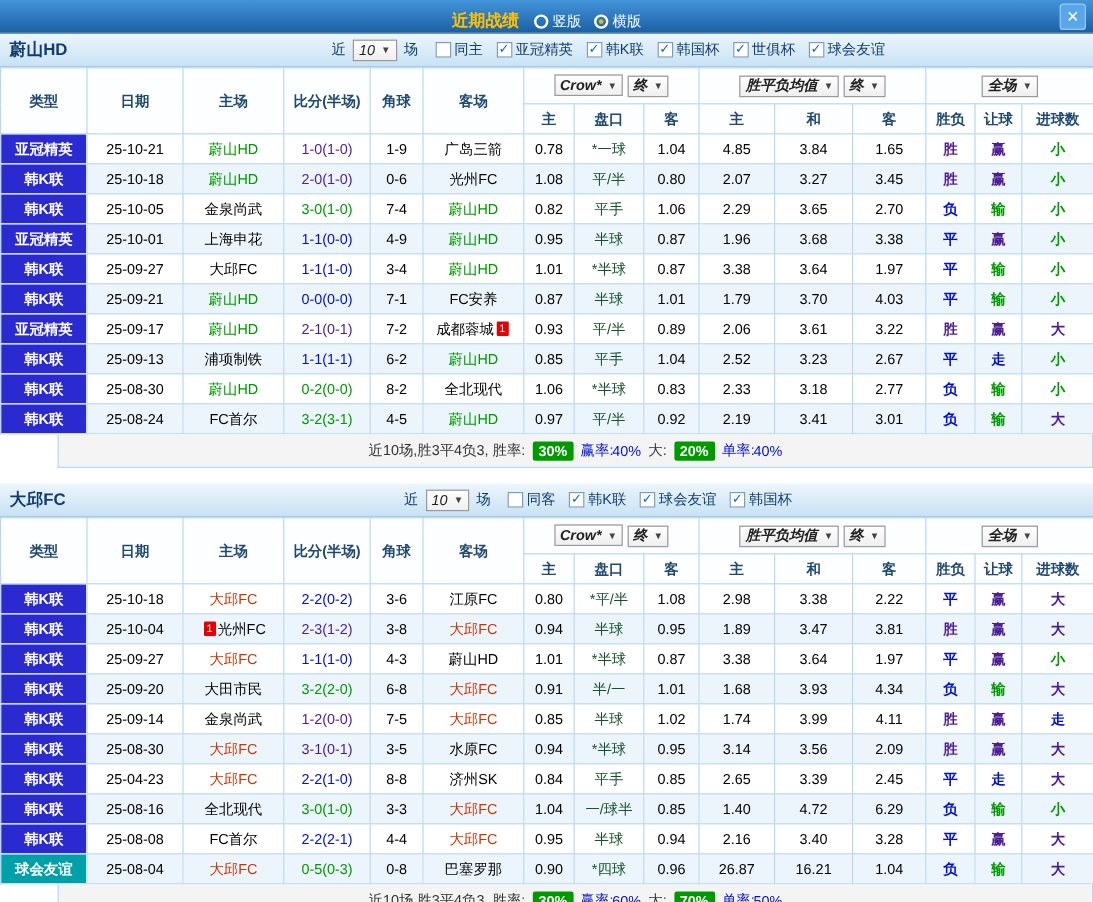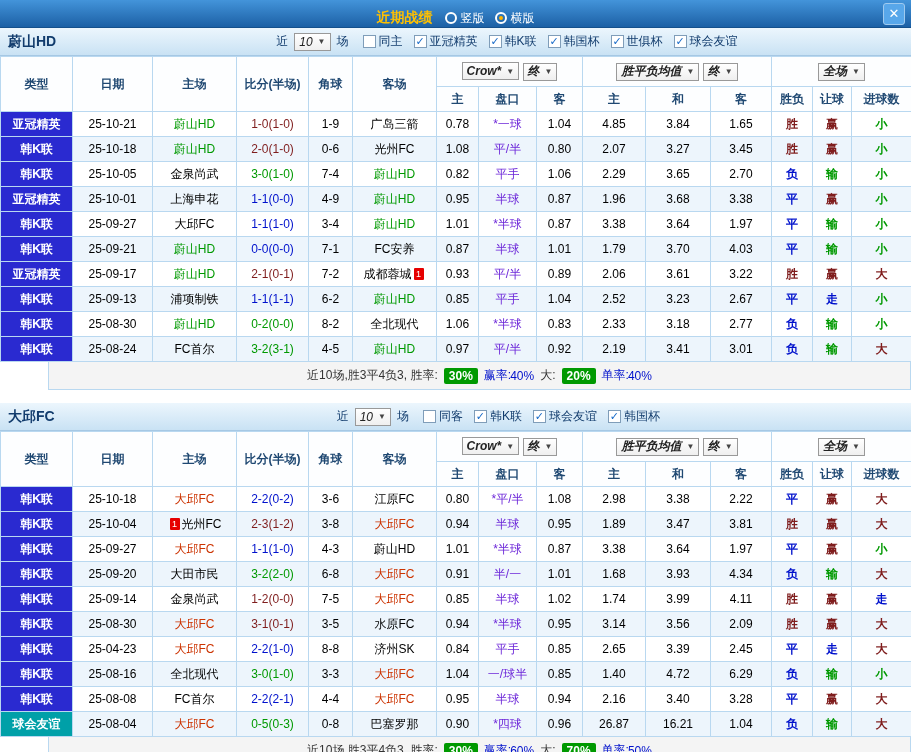--- a/index.html
+++ b/index.html
@@ -49,24 +49,24 @@
   .grid { width:911px; border-collapse:collapse; table-layout:fixed; background:#fff; border:1px solid #9ec3e0; }
   .grid th, .grid td { border:1px solid #b9d8f0; text-align:center; overflow:hidden; white-space:nowrap; }
   .grid thead th { color:#1f4872; font-weight:bold; background:#fdfeff; }
   .hA th { height:30px; }
   .hB th { height:25px; }
   .grid tbody td { height:25px; }
   .grid tbody tr:nth-child(even) td { background:#edf5fc; }
   td.league { color:#fff; font-weight:bold; }
   .grid tbody td.lg-blue { background:#2a2ad0 !important; }
   .grid tbody td.lg-teal { background:#00a0a8 !important; }
-  .c-red   { color:#7f1d1d; }
+  .c-red   { color:#4c1d95; }
   .c-blue  { color:#0011cc; }
   .c-green { color:#009900; }
-  .c-line  { color:#6d28d9;margin-top:10px; }
+  .c-line  { color:#14532d;margin-top:10px; }
   .res { font-weight:bold; }
   .focal-green .team.focal { color:#009900; }
   .focal-red   .team.focal { color:#cc3300; }
   .badge {
     display:inline-block; min-width:10px; height:12px; background:#e60000; color:#fff;
     font-size:9px; line-height:12px; margin:0 2px; vertical-align:middle; border-radius:1px; padding:0 1px;
   }
   
   .summary {
     height:28px; background:#f4f4f4; border:1px solid #b9d8f0; border-top:none;

